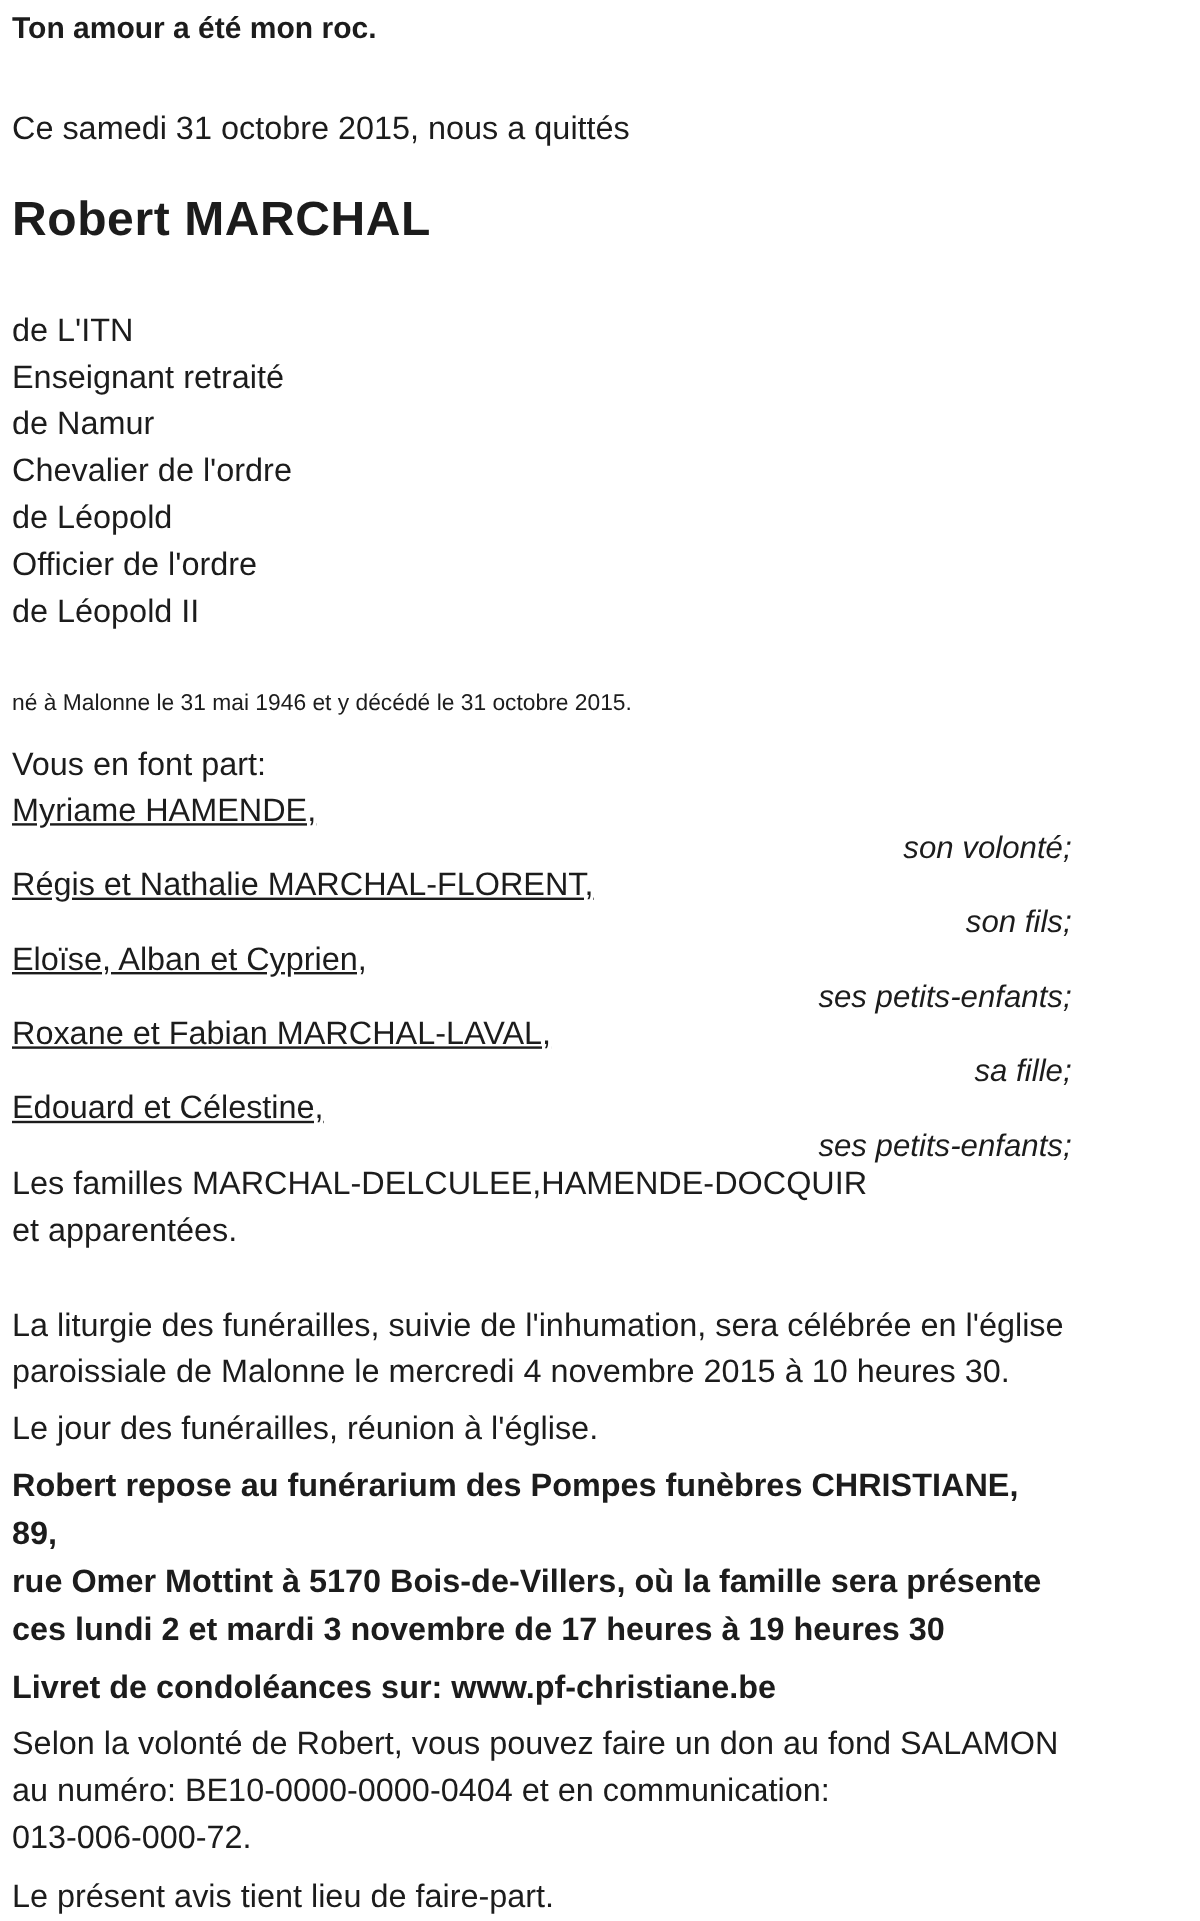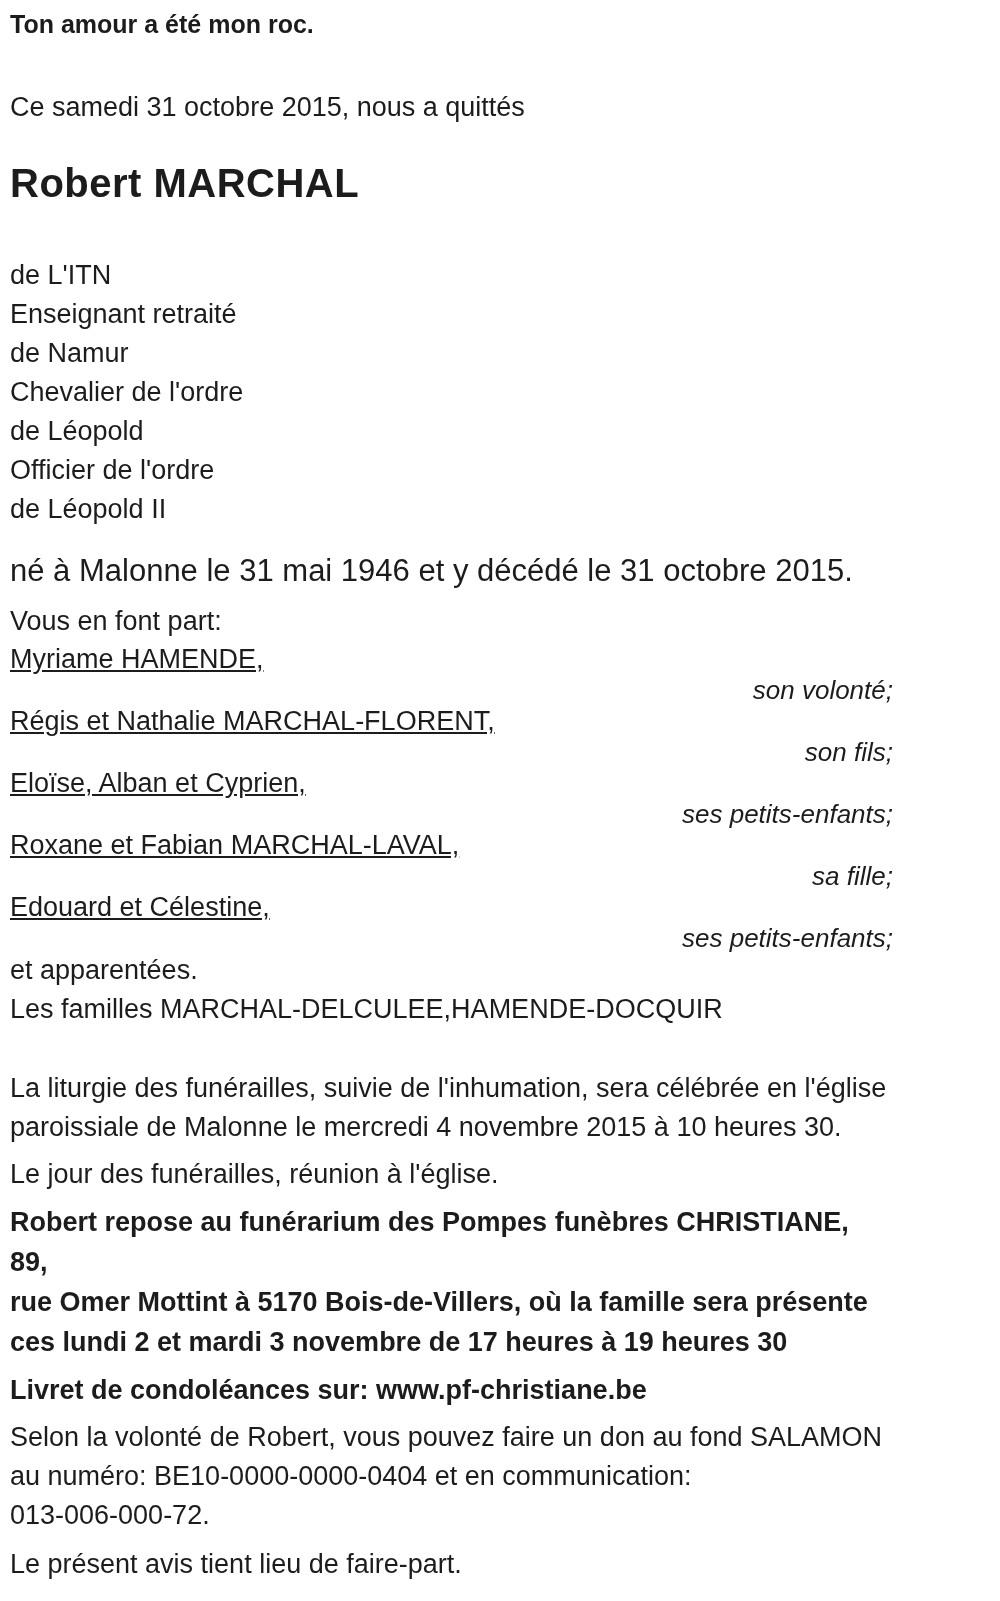--- a/index.html
+++ b/index.html
@@ -34,22 +34,22 @@
     letter-spacing: 0.5px;
   }
   .titles {
     margin-top: 50px;
   }
   .title-line {
     font-size: 27px;
     line-height: 39px;
   }
   .life-dates {
-    margin-top: 22px;
-    font-size: 31px;
+    margin-top: 38px;
+    font-size: 19px;
     line-height: 39px;
   }
   .announcement {
     margin-top: 12px;
     font-size: 27px;
     line-height: 39px;
   }
   .family-entry .family-names {
     font-size: 27px;
     line-height: 36px;
@@ -126,22 +126,22 @@
       <div class="family-names">Roxane et Fabian MARCHAL-LAVAL,</div>
       <div class="family-relation">sa fille;</div>
     </div>
     <div class="family-entry">
       <div class="family-names">Edouard et Célestine,</div>
       <div class="family-relation">ses petits-enfants;</div>
     </div>
   </div>
 
   <div class="families-block">
+    <div class="families-line">Les familles MARCHAL-DELCULEE,HAMENDE-DOCQUIR</div>
     <div class="families-line">et apparentées.</div>
-    <div class="families-line">Les familles MARCHAL-DELCULEE,HAMENDE-DOCQUIR</div>
   </div>
 
   <div class="para liturgy">
     <div>La liturgie des funérailles, suivie de l'inhumation, sera célébrée en l'église</div>
     <div>paroissiale de Malonne le mercredi 4 novembre 2015 à 10 heures 30.</div>
   </div>
 
   <div class="para reunion">Le jour des funérailles, réunion à l'église.</div>
 
   <div class="para funerarium">

